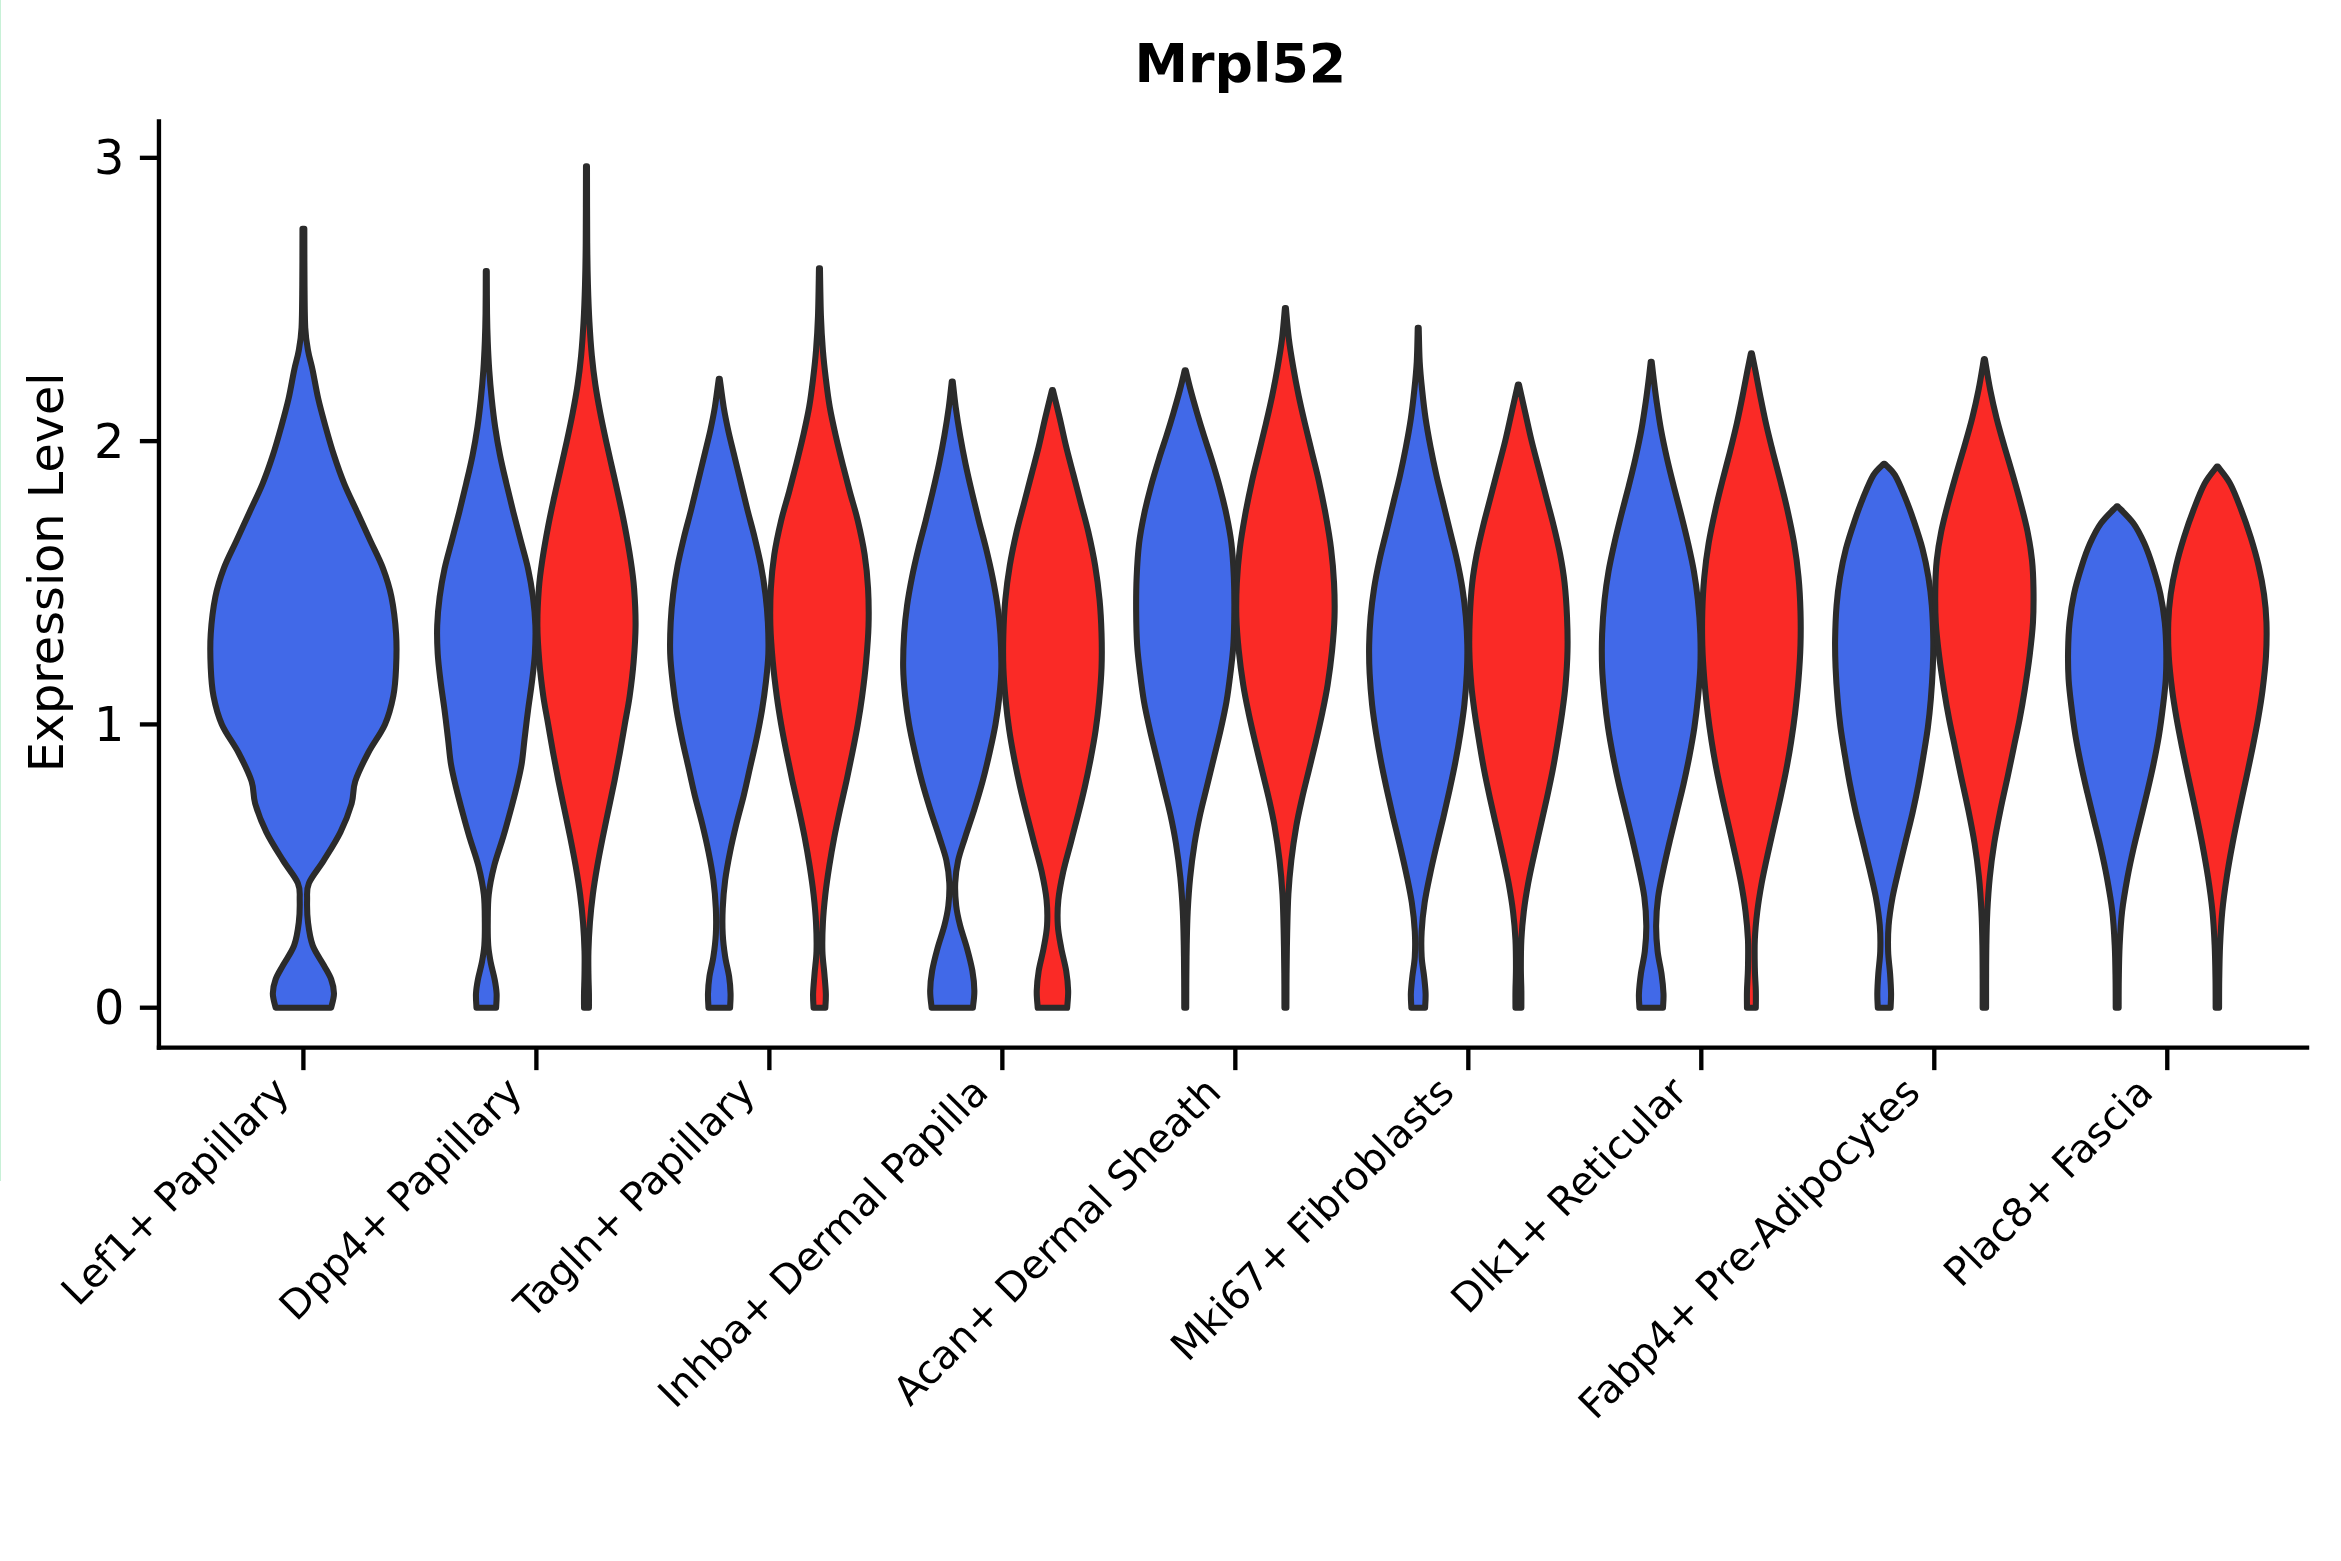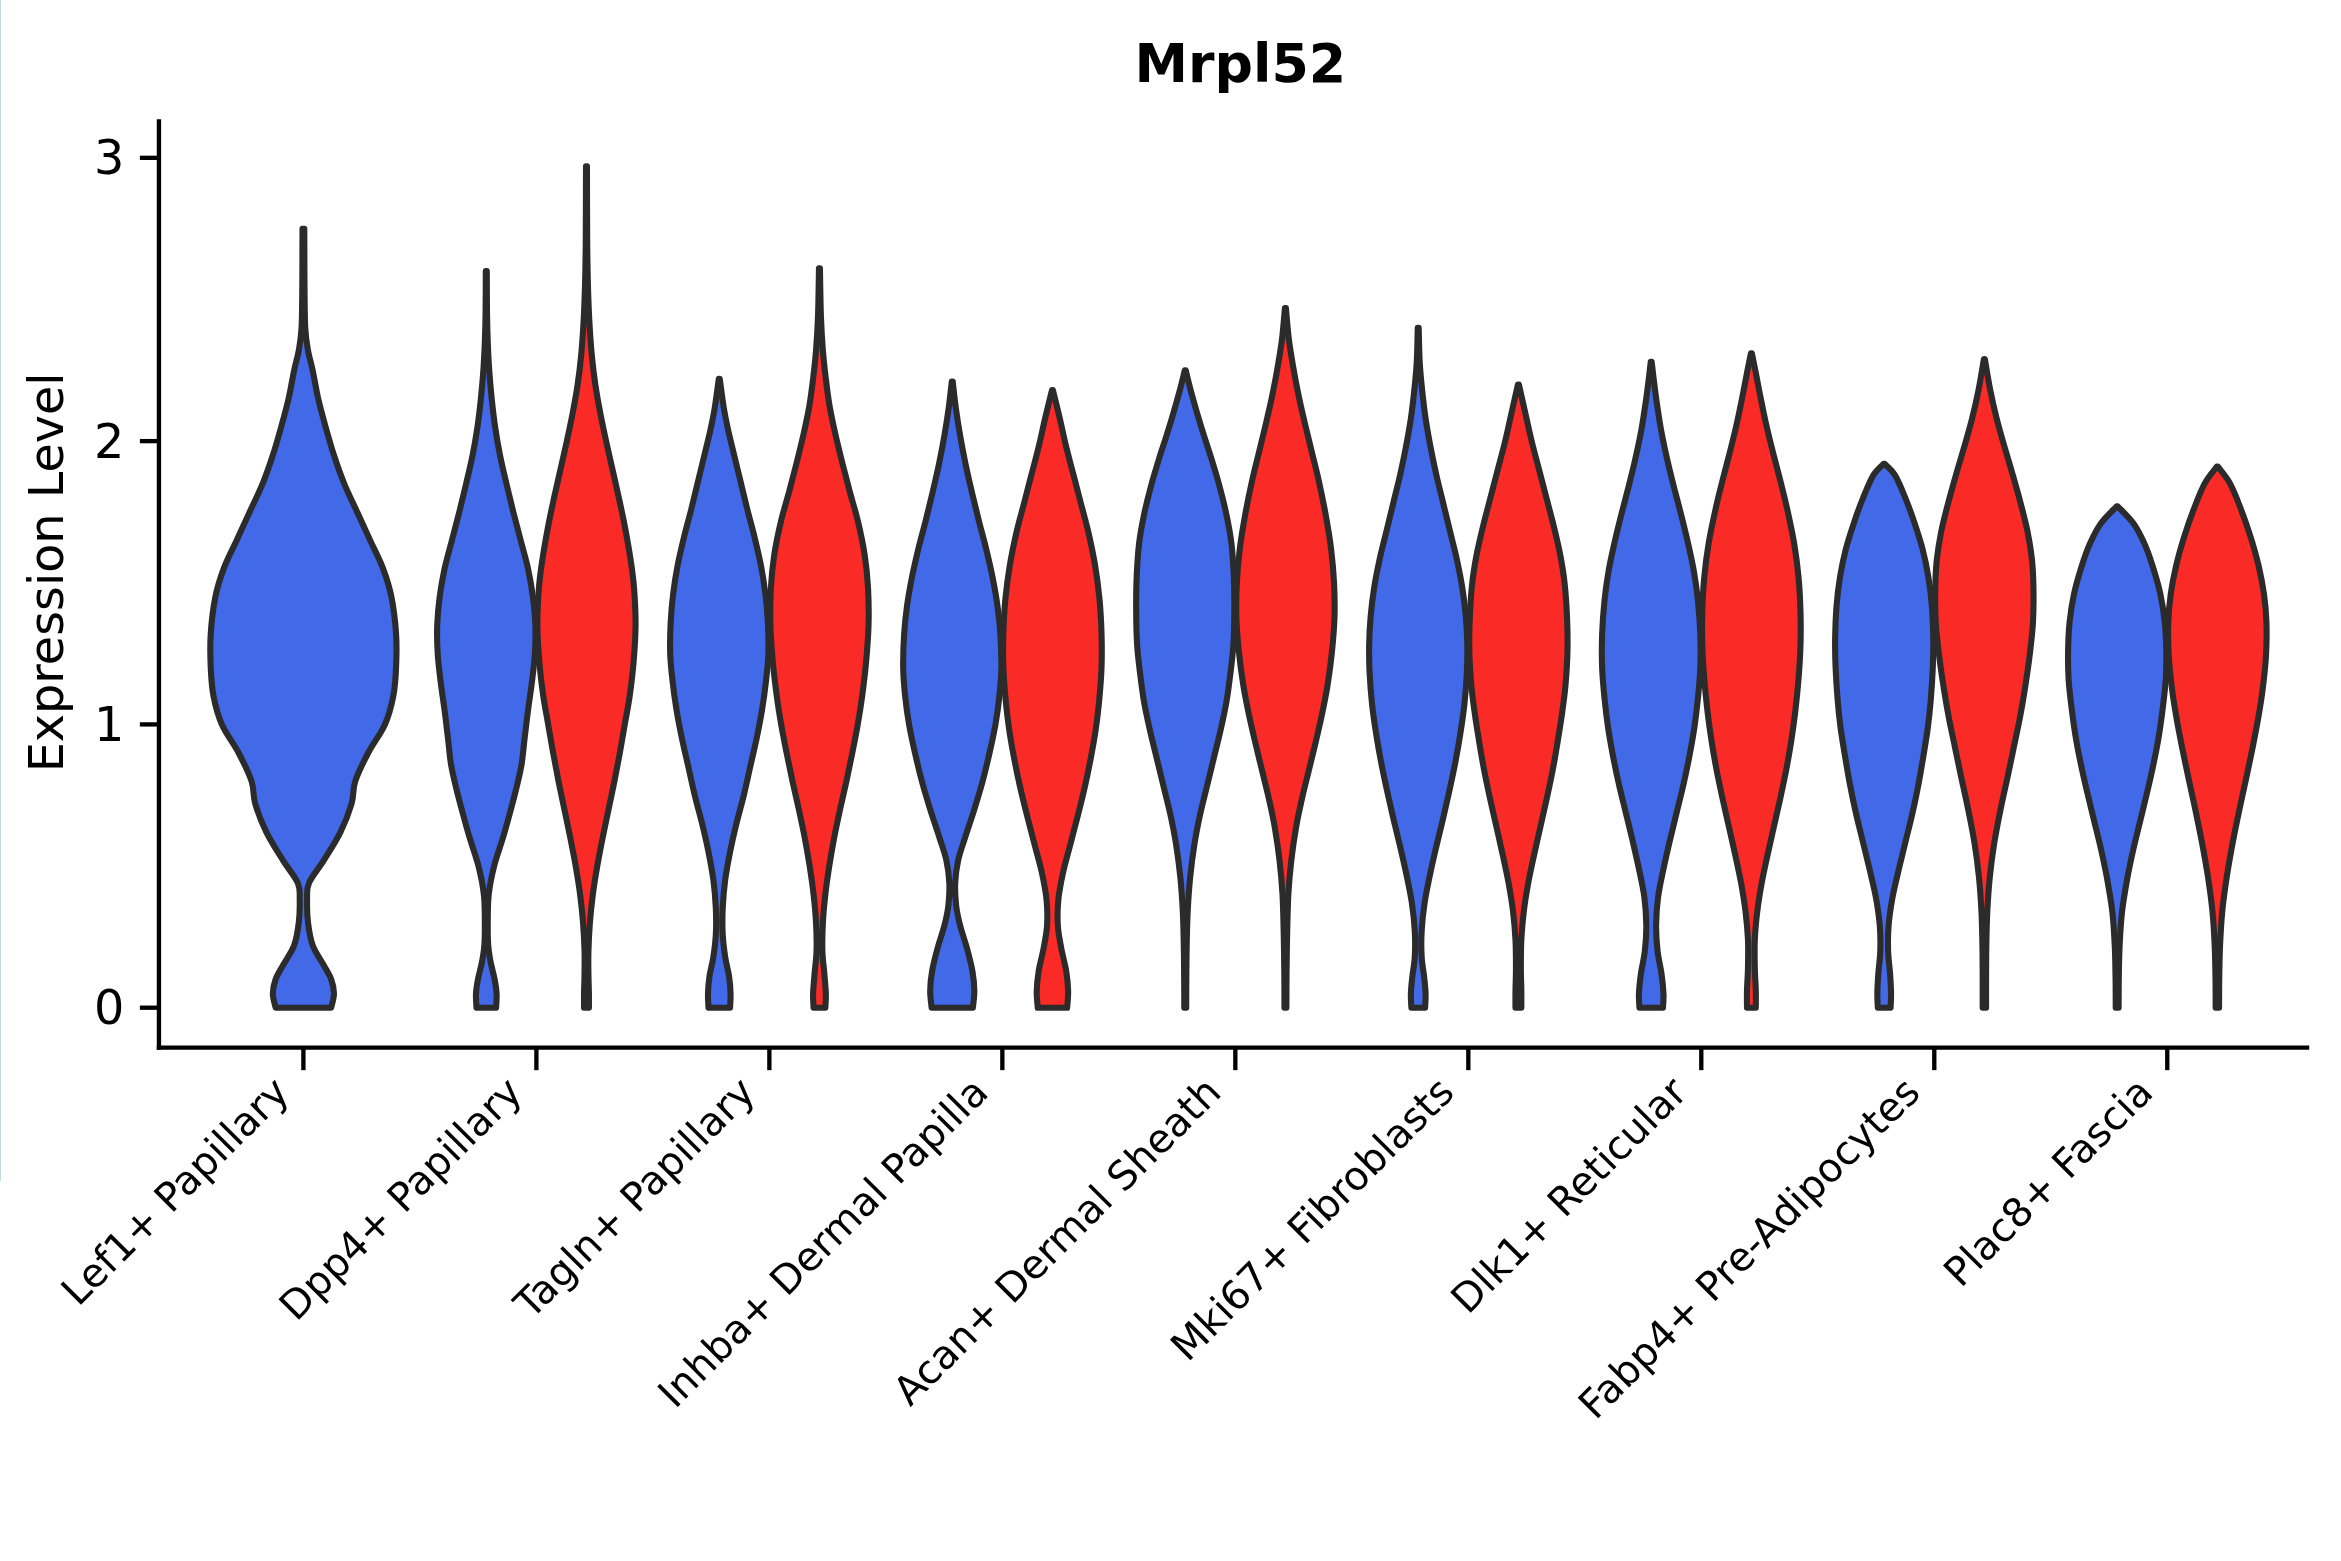--- a/index.html
+++ b/index.html
@@ -10,21 +10,21 @@
   body {
     width: 2342px;
     height: 1561px;
     font-family: "DejaVu Sans", sans-serif;
     overflow: hidden;
   }
   #plot-root {
     position: relative;
     width: 2342px;
     height: 1181px;
-    background: #0369a1;
+    background: #22c55e;
   }
   #violin-svg {
     display: block;
     width: 2342px;
     height: 1561px;
   }
   .plot-title {
     font-family: "DejaVu Sans", sans-serif;
     font-weight: bold;
     font-size: 62px;

